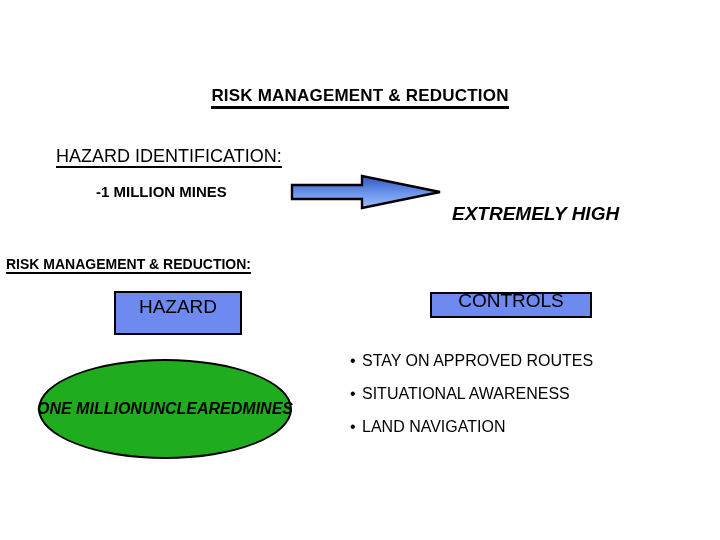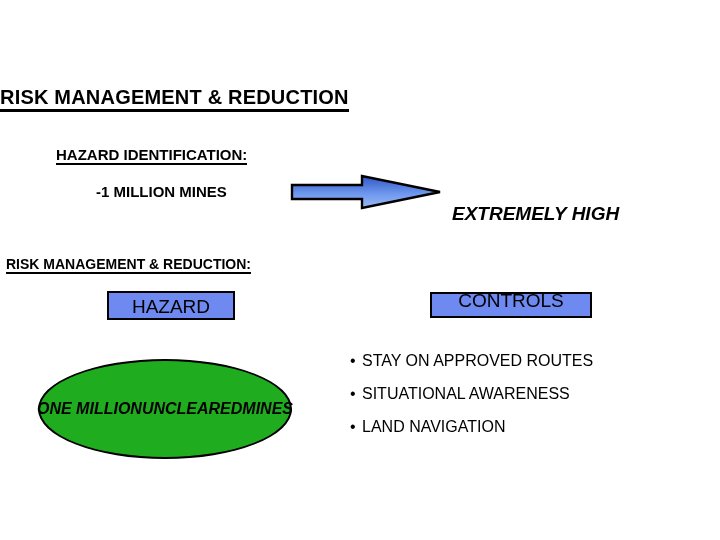--- a/index.html
+++ b/index.html
@@ -23,37 +23,38 @@
     height: 540px;
     background: #ffffff;
   }
 
   
   .slide-title {
     position: absolute;
     left: 0;
     top: 86px;
     width: 720px;
-    font-size: 20px;
+    text-align: center;
+    font-size: 17px;
     font-weight: bold;
     letter-spacing: 0.2px;
     white-space: nowrap;
   }
   .slide-title span {
     border-bottom: 3px solid #000;
     padding-bottom: 1px;
   }
 
   
   .section-hazard-id {
     position: absolute;
     left: 56px;
     top: 146px;
-    font-size: 15px;
-    font-weight: bold;
+    font-size: 18px;
+    font-weight: normal;
     white-space: nowrap;
   }
   .section-hazard-id span {
     border-bottom: 2px solid #000;
     padding-bottom: 0px;
   }
 
   
   .mines-count {
     position: absolute;
@@ -105,24 +106,24 @@
     position: absolute;
     background: #6E8AF0;
     border: 2px solid #000000;
     box-sizing: border-box;
     font-size: 19px;
     color: #000000;
     text-align: center;
     white-space: nowrap;
   }
   .box-hazard {
-    left: 107px;
+    left: 114px;
     top: 291px;
     width: 128px;
-    height: 29px;
+    height: 44px;
     line-height: 27px;
   }
   .box-controls {
     left: 430px;
     top: 292px;
     width: 162px;
     height: 26px;
     line-height: 14px;
   }
 

